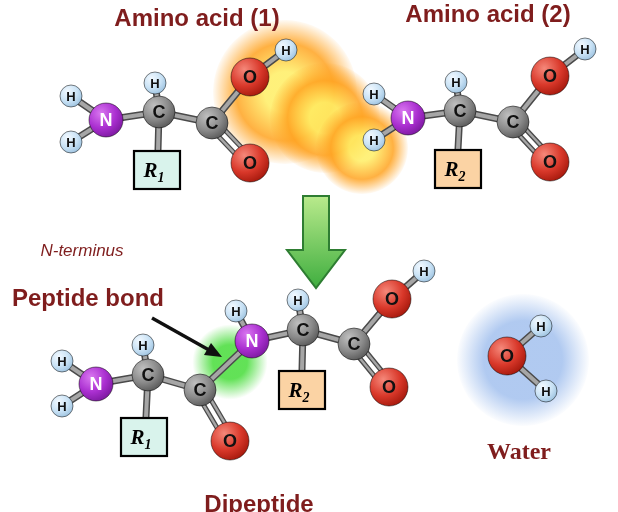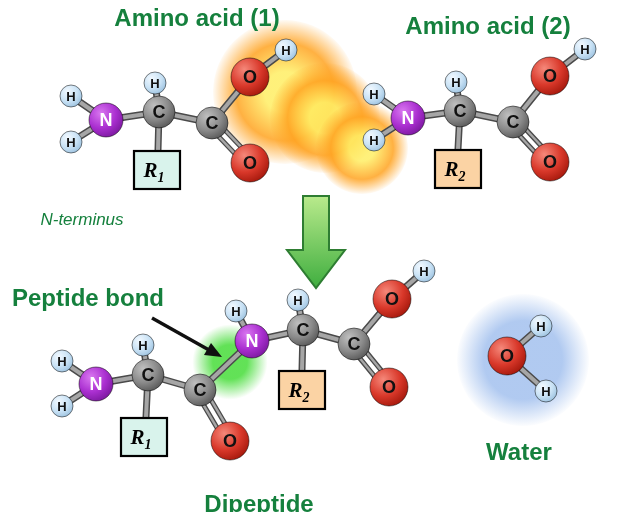--- a/index.html
+++ b/index.html
@@ -21,24 +21,24 @@
     opacity:.95;
   }
   .glow-blue {
     background: radial-gradient(circle,
       var(--glow-blue) 0%, var(--glow-blue) 42%, rgba(168,196,239,0) 72%);
     opacity:.9;
   }
   #mol-svg { position:absolute; left:0; top:0; z-index:2; }
   .label {
     position:absolute; z-index:3; transform:translateX(-50%);
-    white-space:nowrap; color:#15803d;
+    white-space:nowrap; color:#7f1d1d;
   }
   .title    { font-weight:bold; font-size:24px; }
-  .terminus { font-style:italic; font-size:17px; }
+  .terminus { font-style:italic; font-size:17px;margin-top:31px; }
   .biglabel { font-weight:bold; font-size:24px; }
 </style>
 </head>
 <body>
 
 <div id="stage" style="--glow-orange-inner: #ffee63; --glow-orange-outer: #ffa321; --glow-green: #5ae04e; --glow-blue: #a8c4ef; background: rgb(255, 255, 255);">
 
   <div class="glow glow-orange" style="left:213px; top:20px; width:144px; height:144px;"></div>
   <div class="glow glow-orange" style="left:270px; top:63px; width:110px; height:110px;"></div>
   <div class="glow glow-orange" style="left:316px; top:102px; width:92px; height:92px;"></div>
@@ -315,20 +315,20 @@
         <circle cx="541" cy="326" r="11" fill="url(#gradH)" stroke="rgba(0,0,0,0.5)" stroke-width="1"></circle>
         <text x="541" y="330.68" text-anchor="middle" font-size="13" font-weight="bold" fill="#111111" font-family="&quot;Liberation Sans&quot;, sans-serif">H</text>
       </g>
       <g>
         <circle cx="546" cy="391" r="11" fill="url(#gradH)" stroke="rgba(0,0,0,0.5)" stroke-width="1"></circle>
         <text x="546" y="395.68" text-anchor="middle" font-size="13" font-weight="bold" fill="#111111" font-family="&quot;Liberation Sans&quot;, sans-serif">H</text>
       </g>
     </svg>
 
   <div class="label title" style="left:197px; top:4px;">Amino acid (1)</div>
-  <div class="label title" style="left:488px; top:12px;">Amino acid (2)</div>
+  <div class="label title" style="left:488px; top:0;">Amino acid (2)</div>
 
   <div class="label terminus" style="left:82px; top:210px;">N-terminus</div>
 
   <div class="label biglabel" style="left:88px; top:284px;">Peptide bond</div>
   <div class="label biglabel" style="left:259px; top:478px;margin-top:12px;">Dipeptide</div>
-  <div class="label biglabel" style="left:519px; top:438px;">Water</div>
+  <div class="label biglabel" style="left:519px; top:438px;font-family:Liberation Serif, serif;">Water</div>
 </div>
 
 </body></html>

